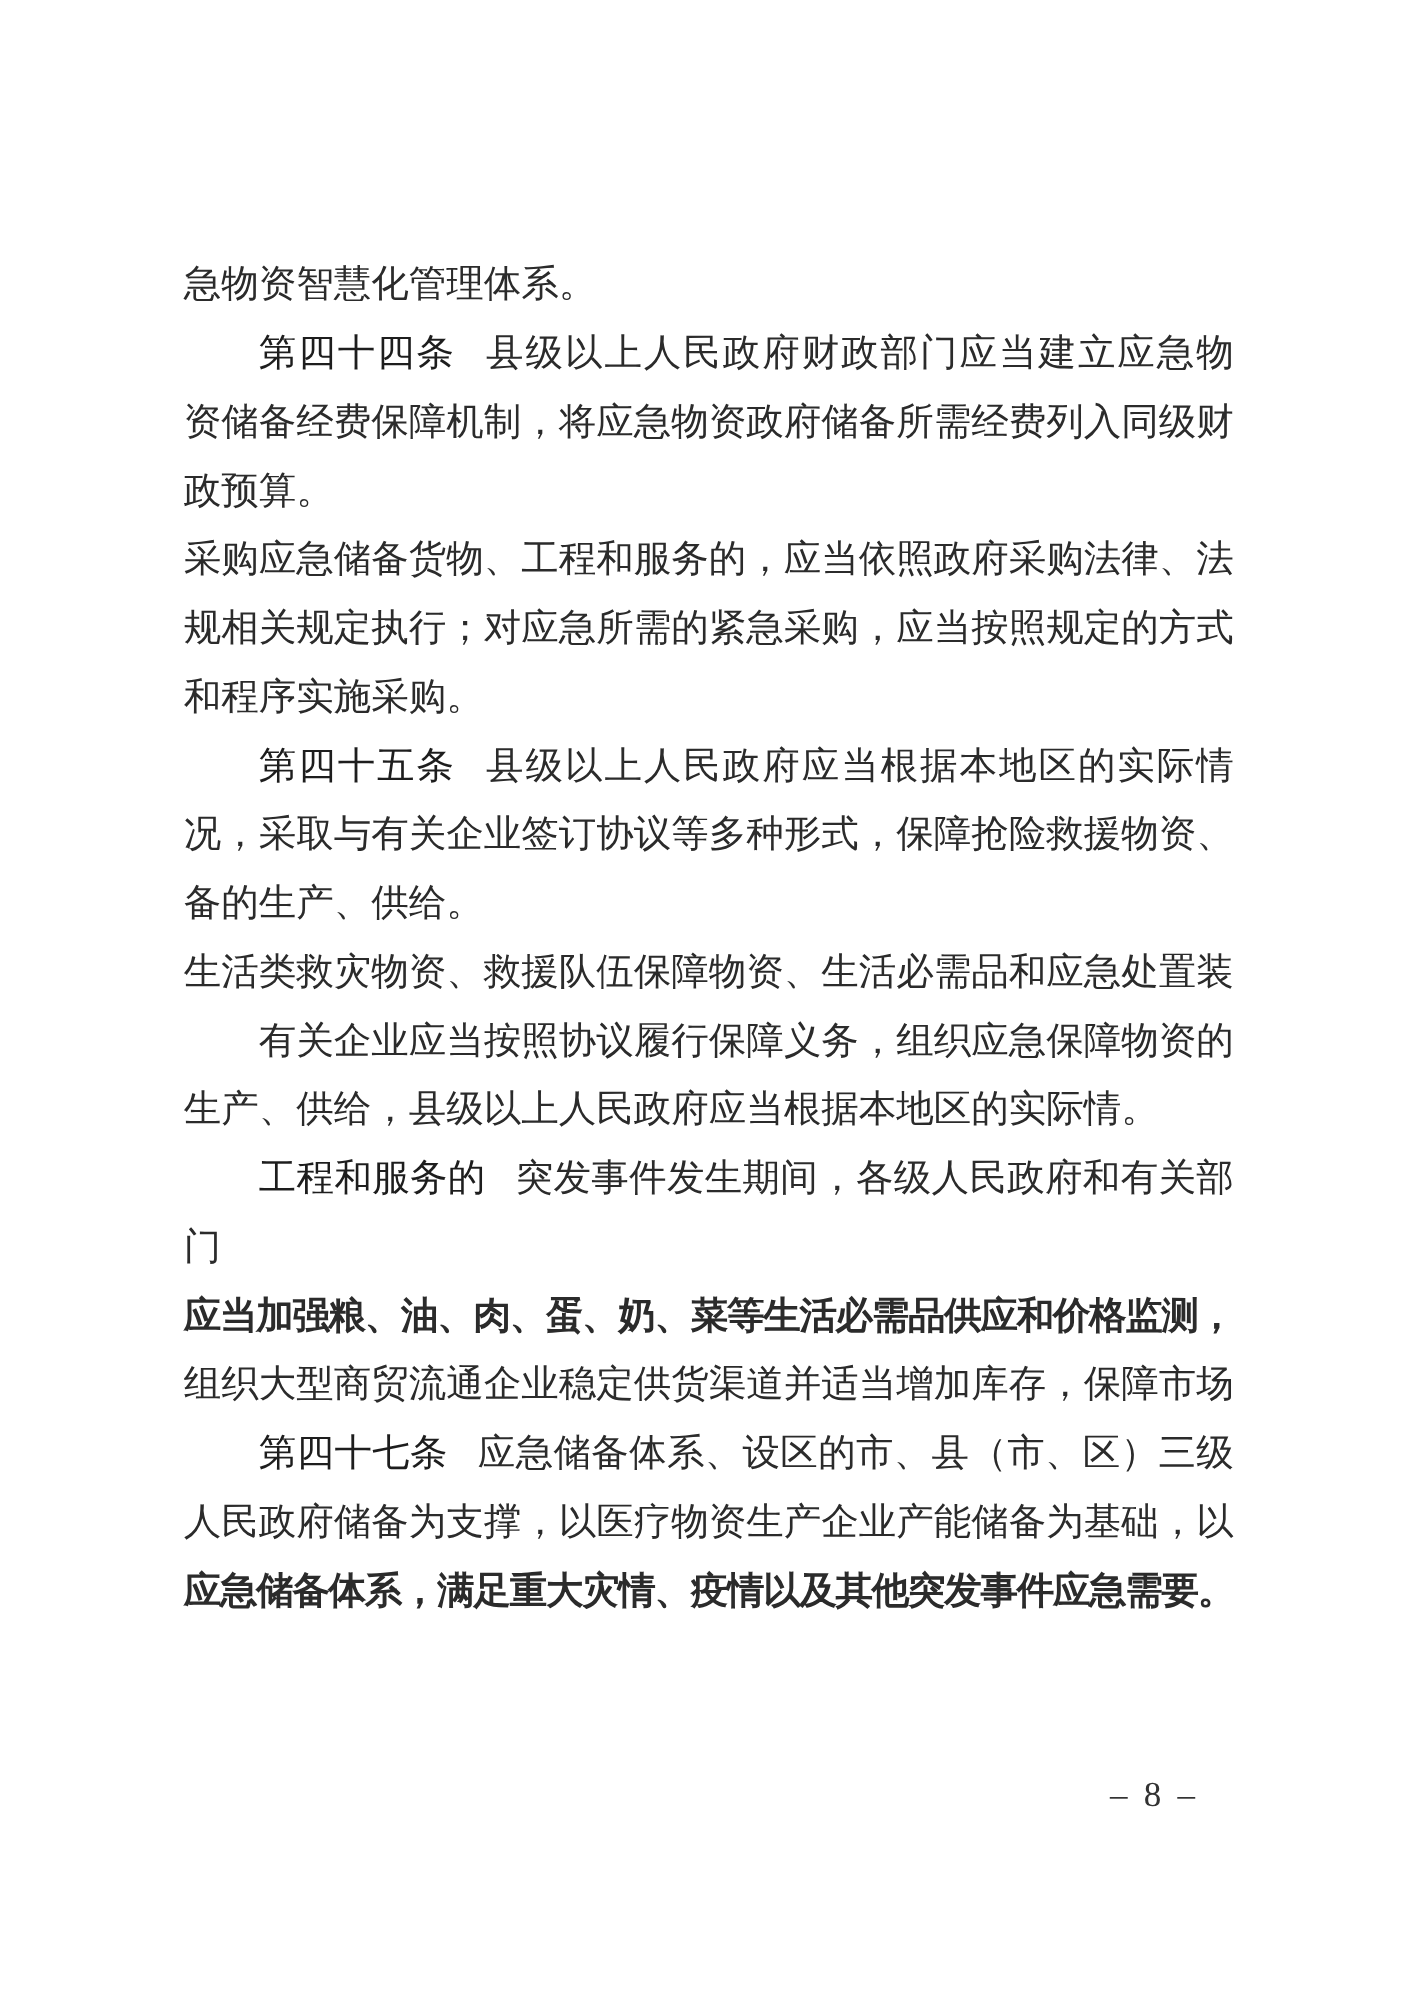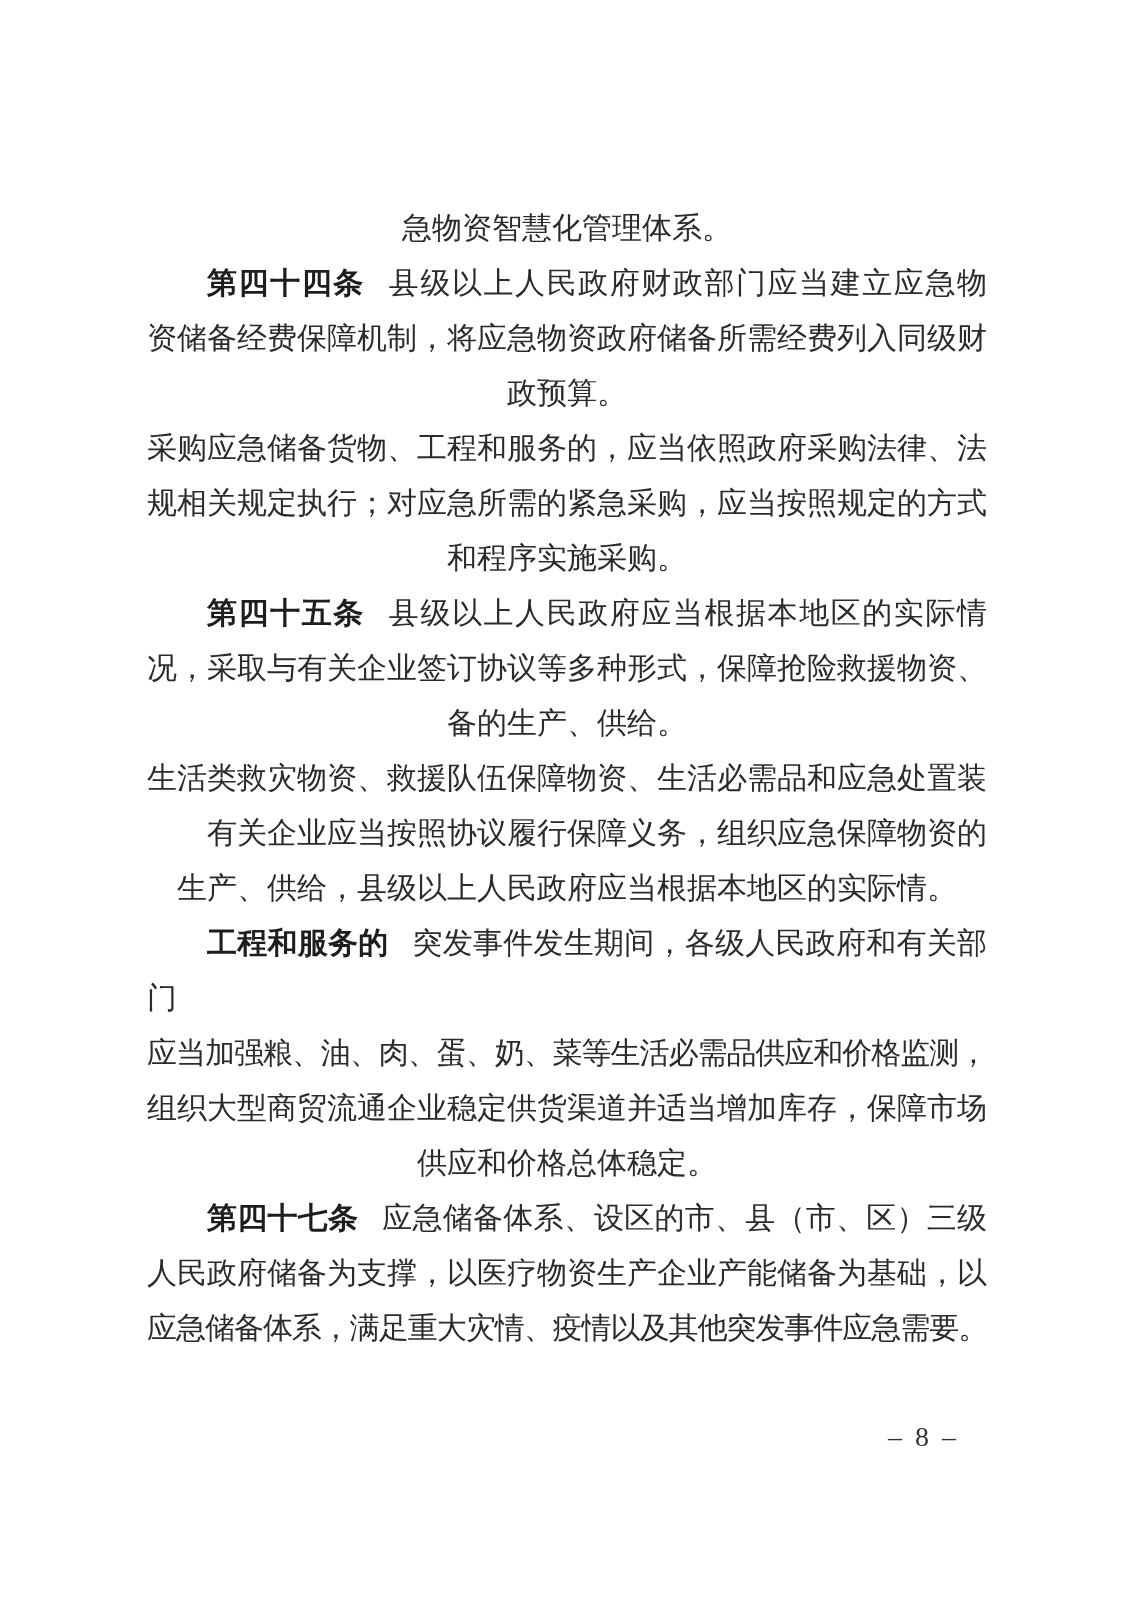--- a/index.html
+++ b/index.html
@@ -23,35 +23,36 @@
   .text-block {
     position: absolute;
     left: 147px;
     top: 200px;
     width: 840px;
     font-size: 30px;
     line-height: 55px;
     color: #2b2b2b;
   }
   .line {
-    text-align: center;
+    text-align: left;
     white-space: normal;
   }
   .just {
     text-align: justify;
     text-align-last: justify;
   }
   .indent {
     text-indent: 60px;
   }
   .tight {
     letter-spacing: -1.2px;
+    font-weight: bold;
   }
   .term {
-    font-weight: bold;
+    font-weight: normal;
     color: #1d1d1d;
     margin-right: 0.8em;
     font-family: "Liberation Sans", "DejaVu Sans", sans-serif;
   }
   .page-number {
     position: absolute;
     left: 147px;
     top: 1421px;
     width: 840px;
     box-sizing: border-box;
@@ -95,21 +96,20 @@
     <div class="line indent just"><span>有关企业应当按照协议履行保障义务，组织应急保障物资的</span></div>
 
     <div class="line"><span>生产、供给，县级以上人民政府应当根据本地区的实际情。</span></div>
 
     <div class="line indent just"><span class="term">工程和服务的</span><span>突发事件发生期间，各级人民政府和有关部门</span></div>
 
     <div class="line just tight"><span>应当加强粮、油、肉、蛋、奶、菜等生活必需品供应和价格监测，</span></div>
 
     <div class="line just"><span>组织大型商贸流通企业稳定供货渠道并适当增加库存，保障市场</span></div>
 
-    <div class="line"><span>供应和价格总体稳定。</span></div>
 
     <div class="line indent just"><span class="term">第四十七条</span><span>应急储备体系、设区的市、县（市、区）三级</span></div>
 
     <div class="line just"><span>人民政府储备为支撑，以医疗物资生产企业产能储备为基础，以</span></div>
 
 
     <div class="line just tight"><span>应急储备体系，满足重大灾情、疫情以及其他突发事件应急需要。</span></div>
 
   </div>
 

